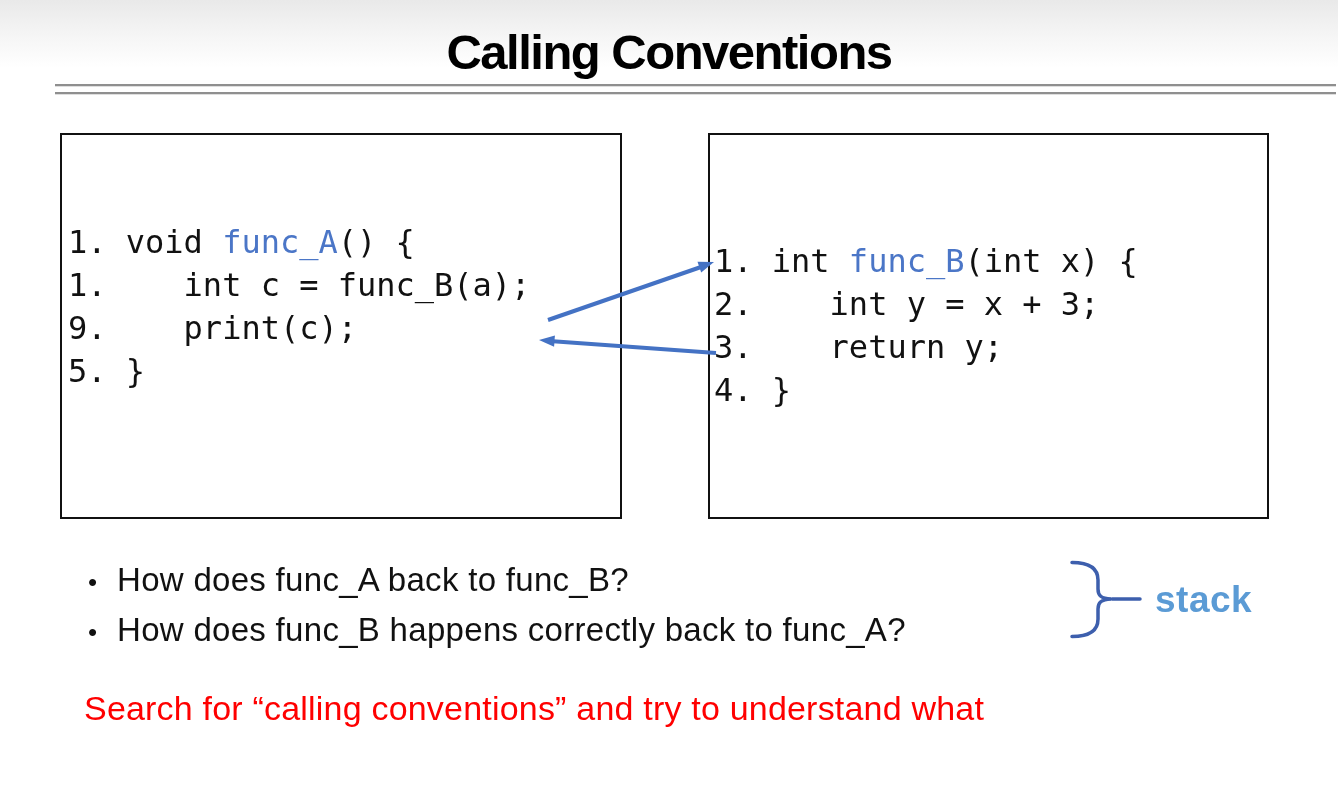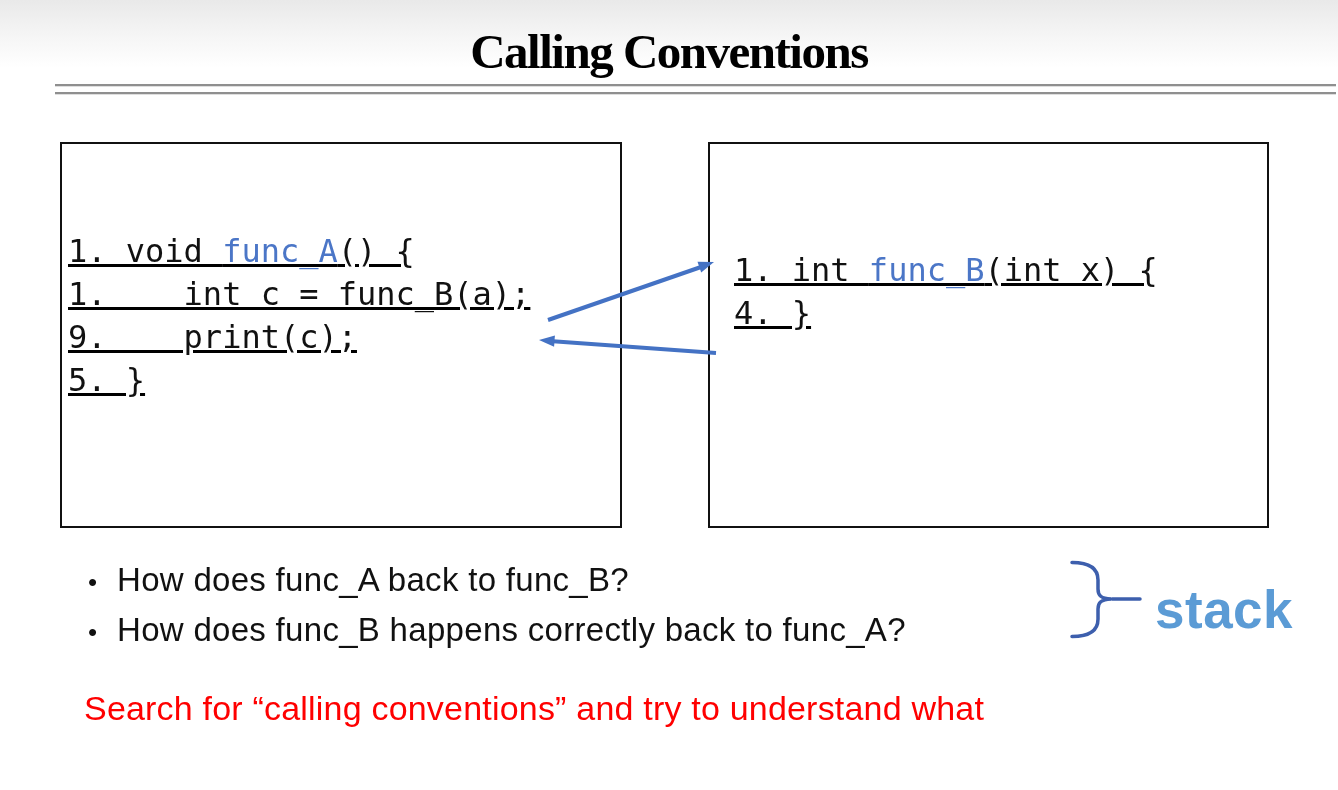--- a/index.html
+++ b/index.html
@@ -8,73 +8,73 @@
     width:1338px;height:790px;
     overflow:hidden;
     background-image:linear-gradient(to bottom,#e9e9e9 0px,#f6f6f6 38px,#ffffff 68px);
     background-repeat:no-repeat;
     font-family:"Liberation Sans",sans-serif;
   }
   .title{
     position:absolute;left:0;top:26px;width:100%;
     text-align:center;
     font-size:49px;font-weight:bold;color:#000;
-    letter-spacing:-1.5px;line-height:52px;font-family:Liberation Serif, serif;
+    letter-spacing:-1.5px;line-height:52px;
   }
   .divider{
     position:absolute;left:55px;width:1281px;height:2px;
     background:#8f8f8f;box-shadow:0 1px 0 #dedede;
   }
   .divider.d1{top:84px;}
   .divider.d2{top:92px;}
   .code-box{
-    position:absolute;top:142px;height:382px;
-    border:2px solid #111;background:#fff;text-decoration:underline;
+    position:absolute;top:133px;height:382px;
+    border:2px solid #111;background:#fff;
   }
   .code-box.left{left:60px;width:558px;}
   .code-box.right{left:708px;width:557px;}
   .code{
     font-family:"DejaVu Sans Mono",monospace;
     font-size:32px;line-height:43px;color:#111;
     white-space:pre;
   }
   .code-box.left .code{padding:86px 0 0 6px;}
-  .code-box.right .code{padding:105px 0 0 24px;}
+  .code-box.right .code{padding:105px 0 0 4px;}
   .accent{color:#4B76C7;}
   .overlay{position:absolute;left:0;top:0;pointer-events:none;}
   .bullets{
     position:absolute;left:88px;top:556px;
     font-size:33px;line-height:47px;color:#111;letter-spacing:0.3px;
   }
   .bullet-row{display:flex;align-items:baseline;}
   .bullet-dot{width:29px;font-size:26px;flex:0 0 29px;}
   .stack-label{
     position:absolute;left:1155px;top:579px;
-    font-size:53px;font-weight:bold;color:#5B9BD5;letter-spacing:0.5px;
+    font-size:37px;font-weight:bold;color:#5B9BD5;letter-spacing:0.5px;
   }
   .note{
     position:absolute;left:84px;top:684px;
     font-size:34px;line-height:48px;color:#FF0000;letter-spacing:0.2px;text-align:center;
   }
 </style>
 </head>
 <body>
 
 <div class="slide">
 
   <div class="title">Calling Conventions</div>
   <div class="divider d1"></div>
   <div class="divider d2"></div>
 
   <div class="code-box left">
     <div class="code"><div class="code-line"><span>1. void </span><span class="accent">func_A</span><span>() {</span></div><div class="code-line"><span>1.    int c = func_B(a);</span></div><div class="code-line"><span>9.    print(c);</span></div><div class="code-line"><span>5. }</span></div></div>
   </div>
 
   <div class="code-box right">
-    <div class="code"><div class="code-line"><span>1. int </span><span class="accent">func_B</span><span>(int x) {</span></div><div class="code-line"><span>4. }</span></div></div>
+    <div class="code"><div class="code-line"><span>1. int </span><span class="accent">func_B</span><span>(int x) {</span></div><div class="code-line"><span>2.    int y = x + 3;</span></div><div class="code-line"><span>3.    return y;</span></div><div class="code-line"><span>4. }</span></div></div>
   </div>
 
   <svg class="overlay" width="1338" height="790" viewBox="0 0 1338 790">
     <g>
       <line x1="548" y1="320" x2="701" y2="267" stroke="#4472C4" stroke-width="4"></line>
       <polygon points="714,262 701.2,272.4 697.5,261.8" fill="#4472C4"></polygon>
     </g>
     <g>
       <line x1="716" y1="353" x2="553" y2="341.2" stroke="#4472C4" stroke-width="4"></line>
       <polygon points="539,340 554.9,335.5 554.1,346.7" fill="#4472C4"></polygon>

